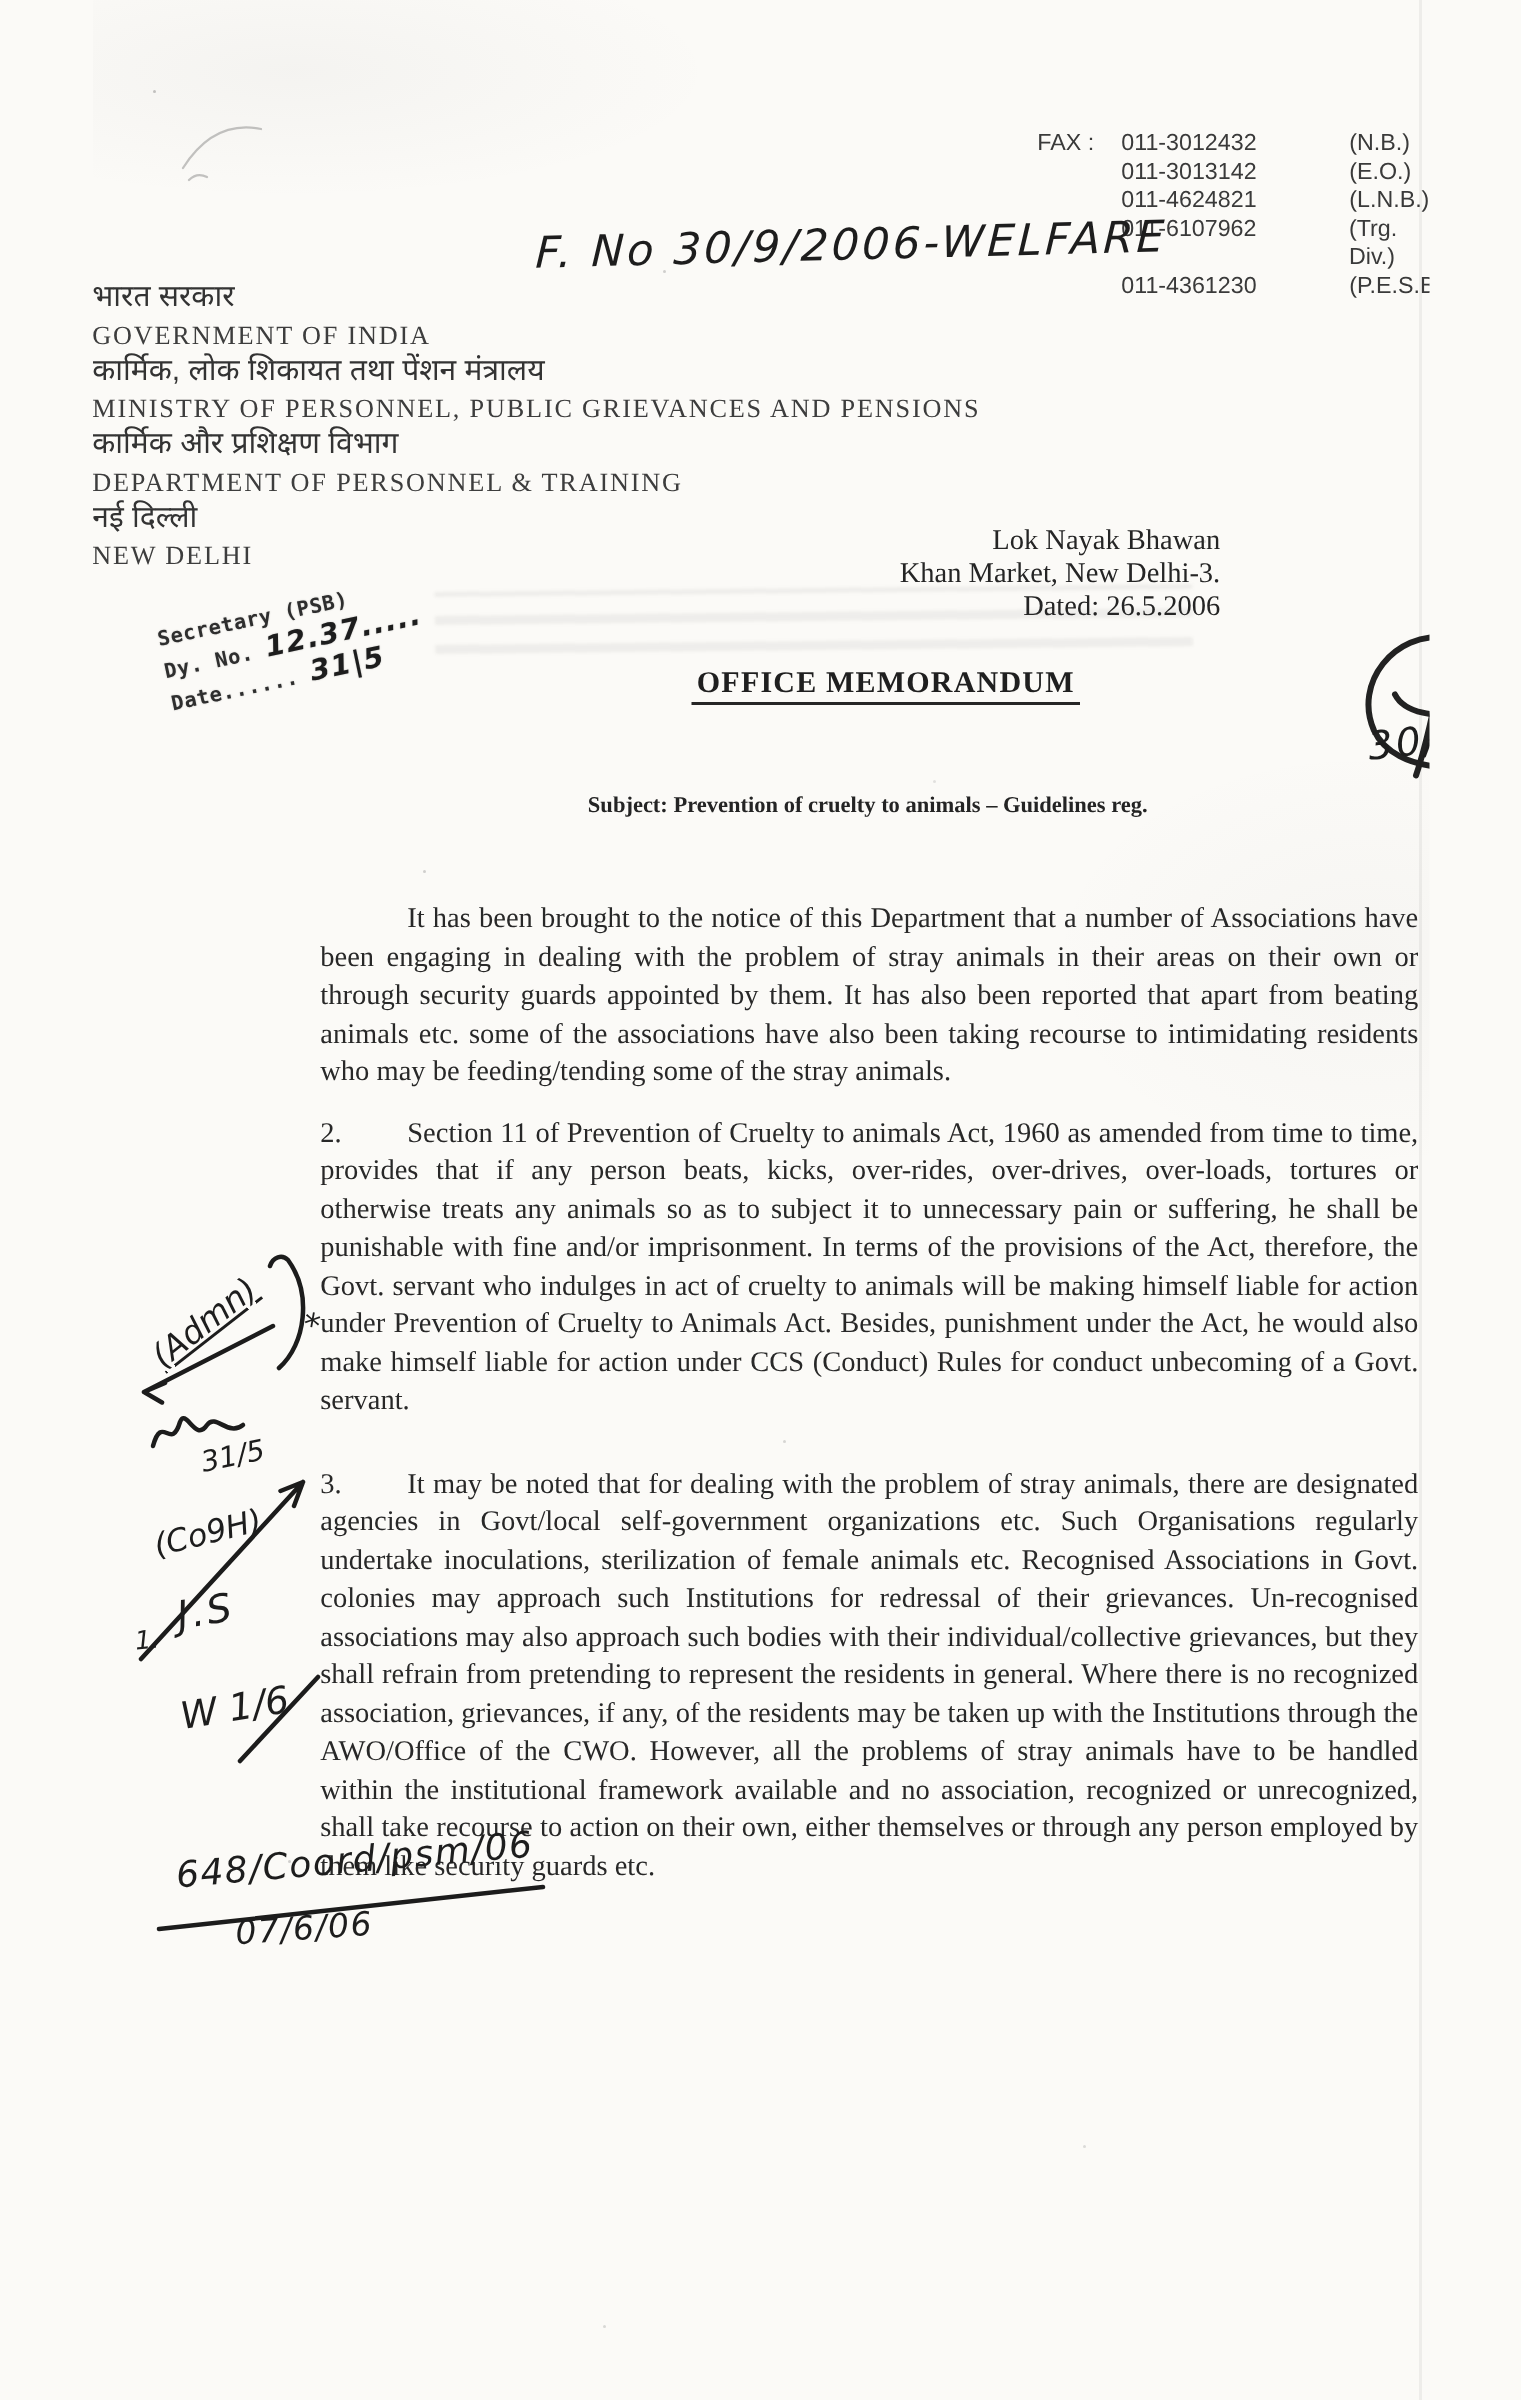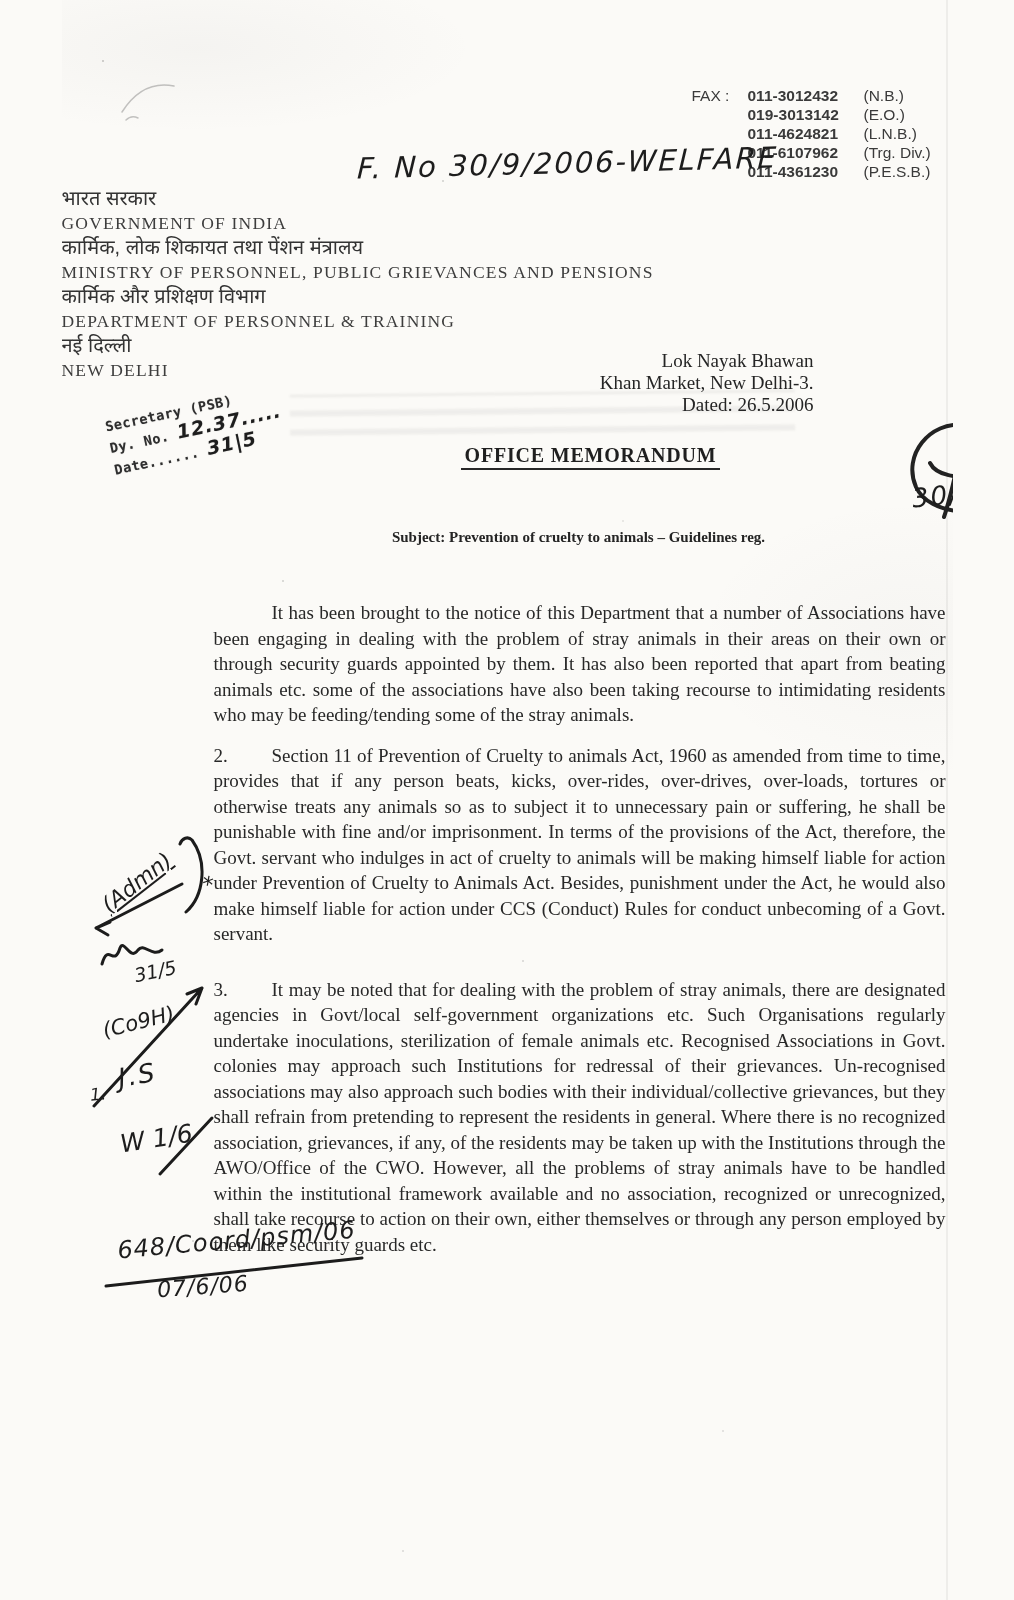--- a/index.html
+++ b/index.html
@@ -12,22 +12,22 @@
     overflow:hidden;
     font-family:"Liberation Serif", serif;
     color:#262626;
   }
   .page::after{content:"";position:absolute;right:5px;top:0;width:2px;height:100%;background:rgba(0,0,0,0.05);}
   .abs{position:absolute;}
   
   .fax{position:absolute;left:630px;top:86px;font-family:"Liberation Sans",sans-serif;font-size:15.5px;line-height:19px;color:#3a3a3a;}
   .fax-row{display:flex;}
   .fax-label{width:56px;}
-  .fax-num{width:112px;font-weight:bold;}
-  .fax-desk{padding-left:4px;}
+  .fax-num{width:112px;}
+  .fax-desk{padding-left:4px;margin-left:36px;}
   
   .hw{font-family:"DejaVu Sans",sans-serif;font-style:italic;color:#1d1d1d;white-space:nowrap;}
   .file-no{position:absolute;left:295px;top:146px;font-size:29px;letter-spacing:2px;transform:rotate(-1.5deg) skewX(-4deg);}
   
   .letterhead{position:absolute;left:0;top:186px;width:985px;text-align:left;}
   .lh-hi{font-family:"Liberation Sans",sans-serif;font-size:20px;line-height:25px;color:#333;}
   .lh-en{font-family:Liberation Serif, serif;font-size:17.5px;line-height:24px;letter-spacing:1.2px;color:#3d3d3d;}
   
   .addr{position:absolute;right:139px;top:350px;text-align:right;font-size:19px;line-height:22px;color:#252525;}
   
@@ -84,21 +84,21 @@
     </svg>
 
   <div class="fax">
     <div class="fax-row">
       <span class="fax-label">FAX :</span>
       <span class="fax-num">011-3012432</span>
       <span class="fax-desk">(N.B.)</span>
     </div>
     <div class="fax-row">
       <span class="fax-label"></span>
-      <span class="fax-num">019-3013142</span>
+      <span class="fax-num">011-3013142</span>
       <span class="fax-desk">(E.O.)</span>
     </div>
     <div class="fax-row">
       <span class="fax-label"></span>
       <span class="fax-num">011-4624821</span>
       <span class="fax-desk">(L.N.B.)</span>
     </div>
     <div class="fax-row">
       <span class="fax-label"></span>
       <span class="fax-num">011-6107962</span>

